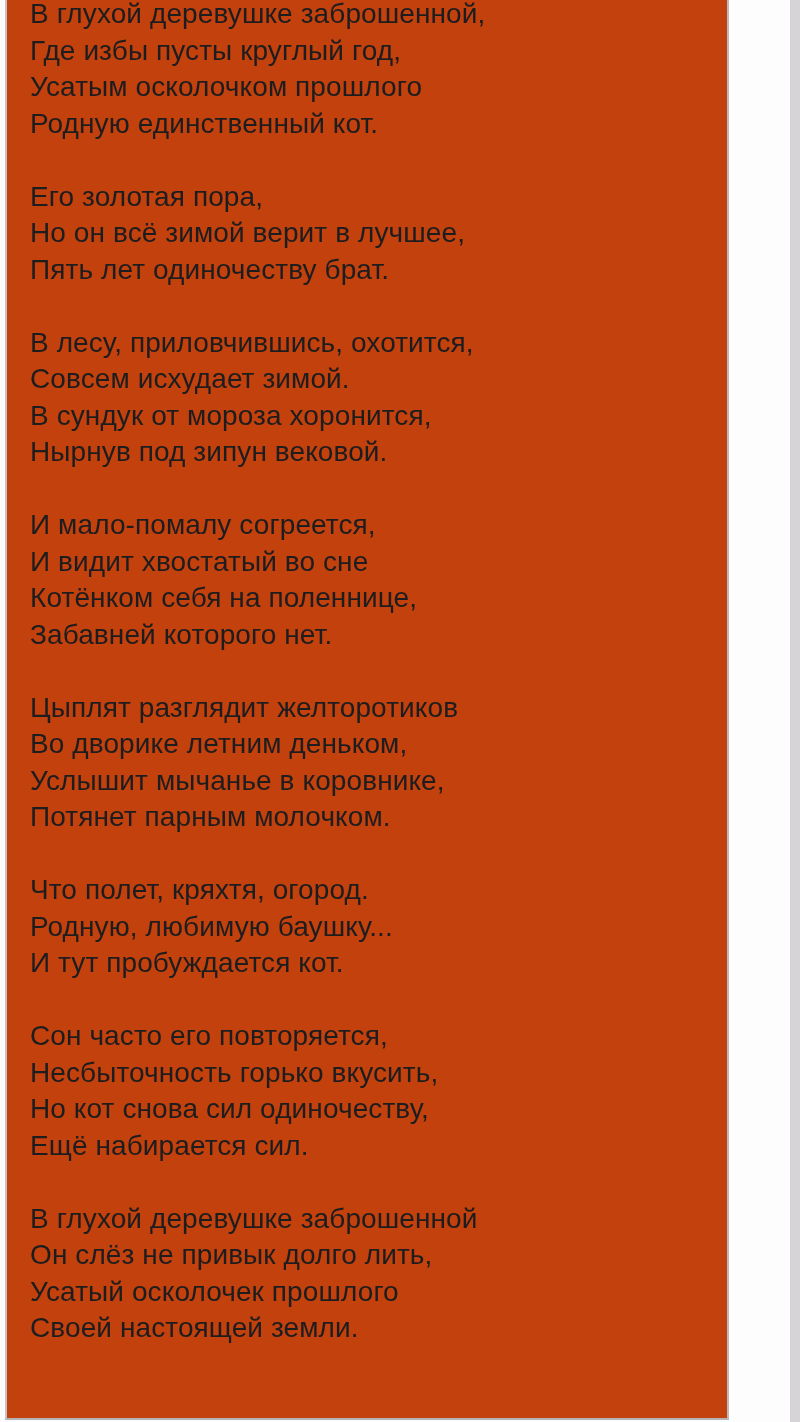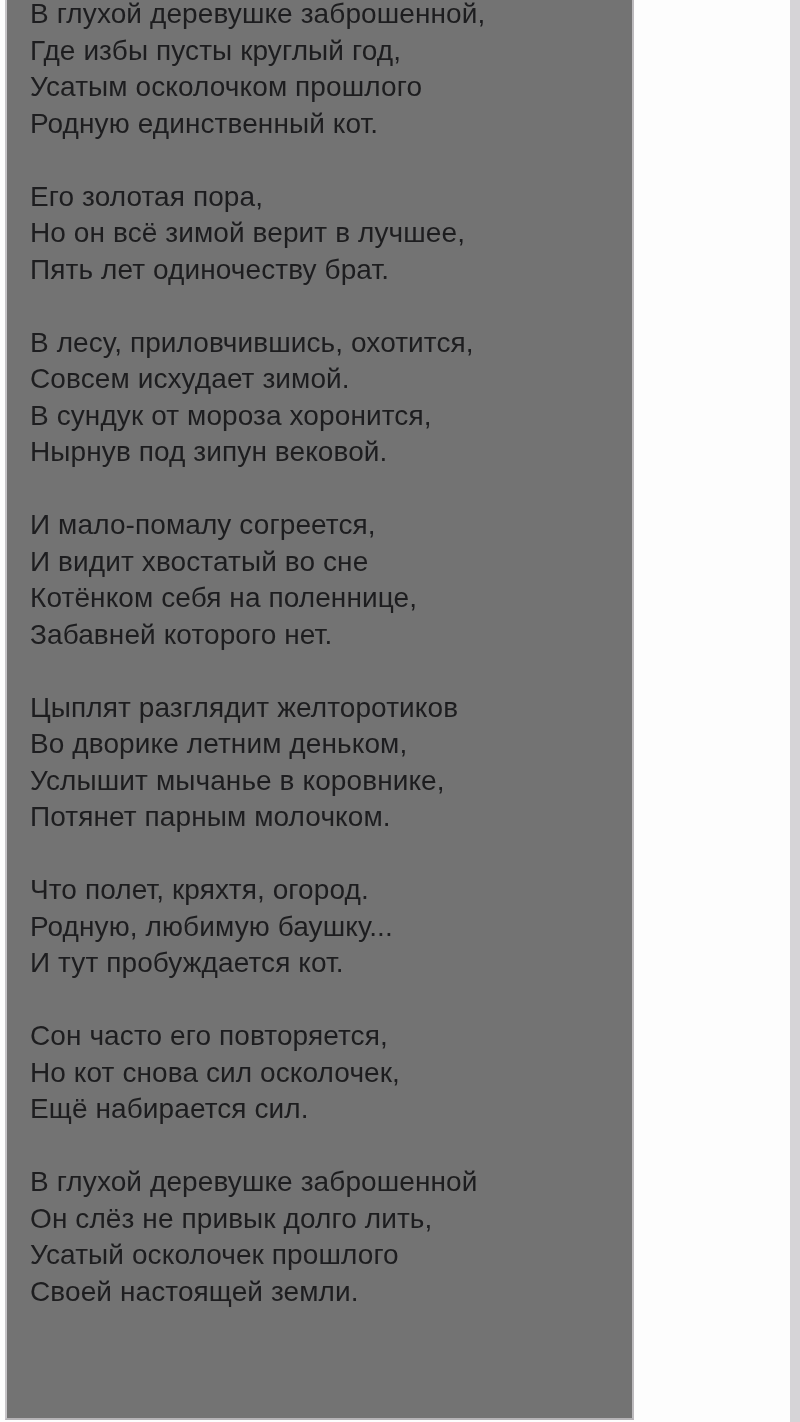--- a/index.html
+++ b/index.html
@@ -12,24 +12,24 @@
     position: relative;
     width: 800px;
     height: 1422px;
     background: #fdfdfd;
     overflow: hidden;
   }
   .content-panel {
     position: absolute;
     left: 5px;
     top: 0;
-    width: 629px;
+    width: 724px;
     height: 1420px;
     box-sizing: border-box;
-    background: #737373;
+    background: #c2410c;
     border-left: 2px solid #c6c4c7;
     border-right: 2px solid #bcbabd;
     border-bottom: 2px solid #b5b3b6;
     overflow: hidden;
   }
   .scrollbar-track {
     position: absolute;
     right: 0;
     top: 0;
     width: 10px;
@@ -100,21 +100,22 @@
       </div>
 
       <div class="stanza">
         <p>Что полет, кряхтя, огород.</p>
         <p>Родную, любимую баушку...</p>
         <p>И тут пробуждается кот.</p>
       </div>
 
       <div class="stanza">
         <p>Сон часто его повторяется,</p>
-        <p>Но кот снова сил осколочек,</p>
+        <p>Несбыточность горько вкусить,</p>
+        <p>Но кот снова сил одиночеству,</p>
         <p>Ещё набирается сил.</p>
       </div>
 
       <div class="stanza">
         <p>В глухой деревушке заброшенной</p>
         <p>Он слёз не привык долго лить,</p>
         <p>Усатый осколочек прошлого</p>
         <p>Своей настоящей земли.</p>
       </div>
 

